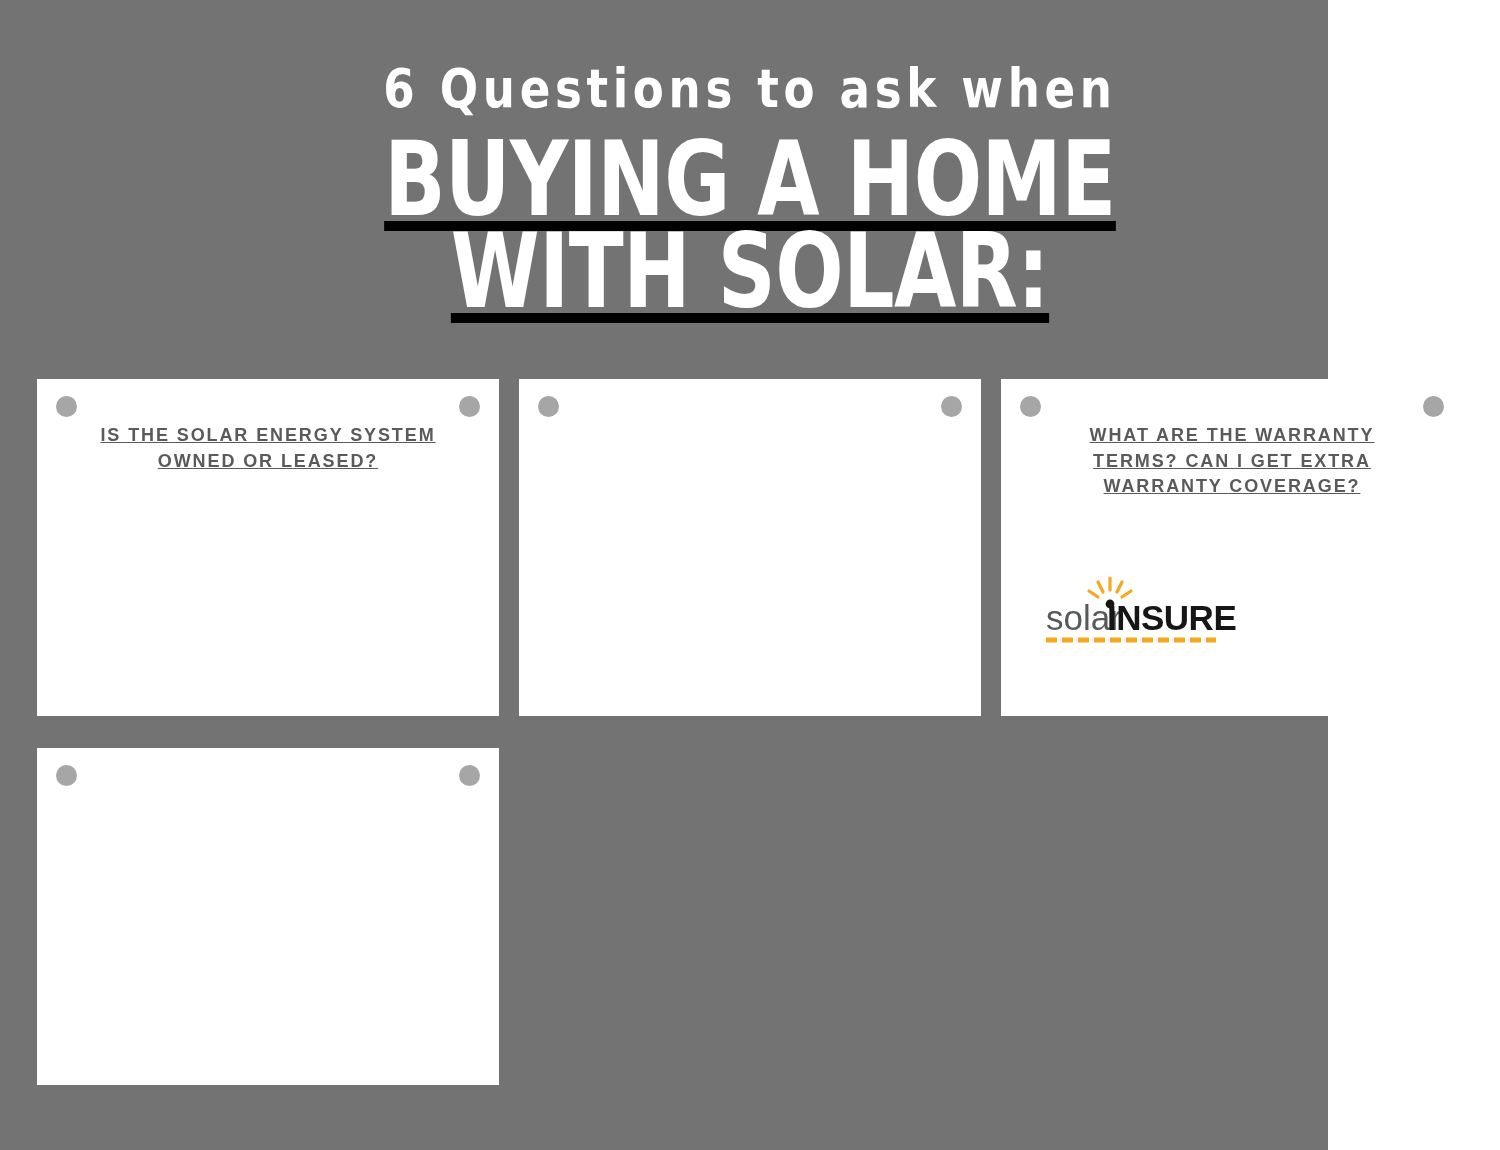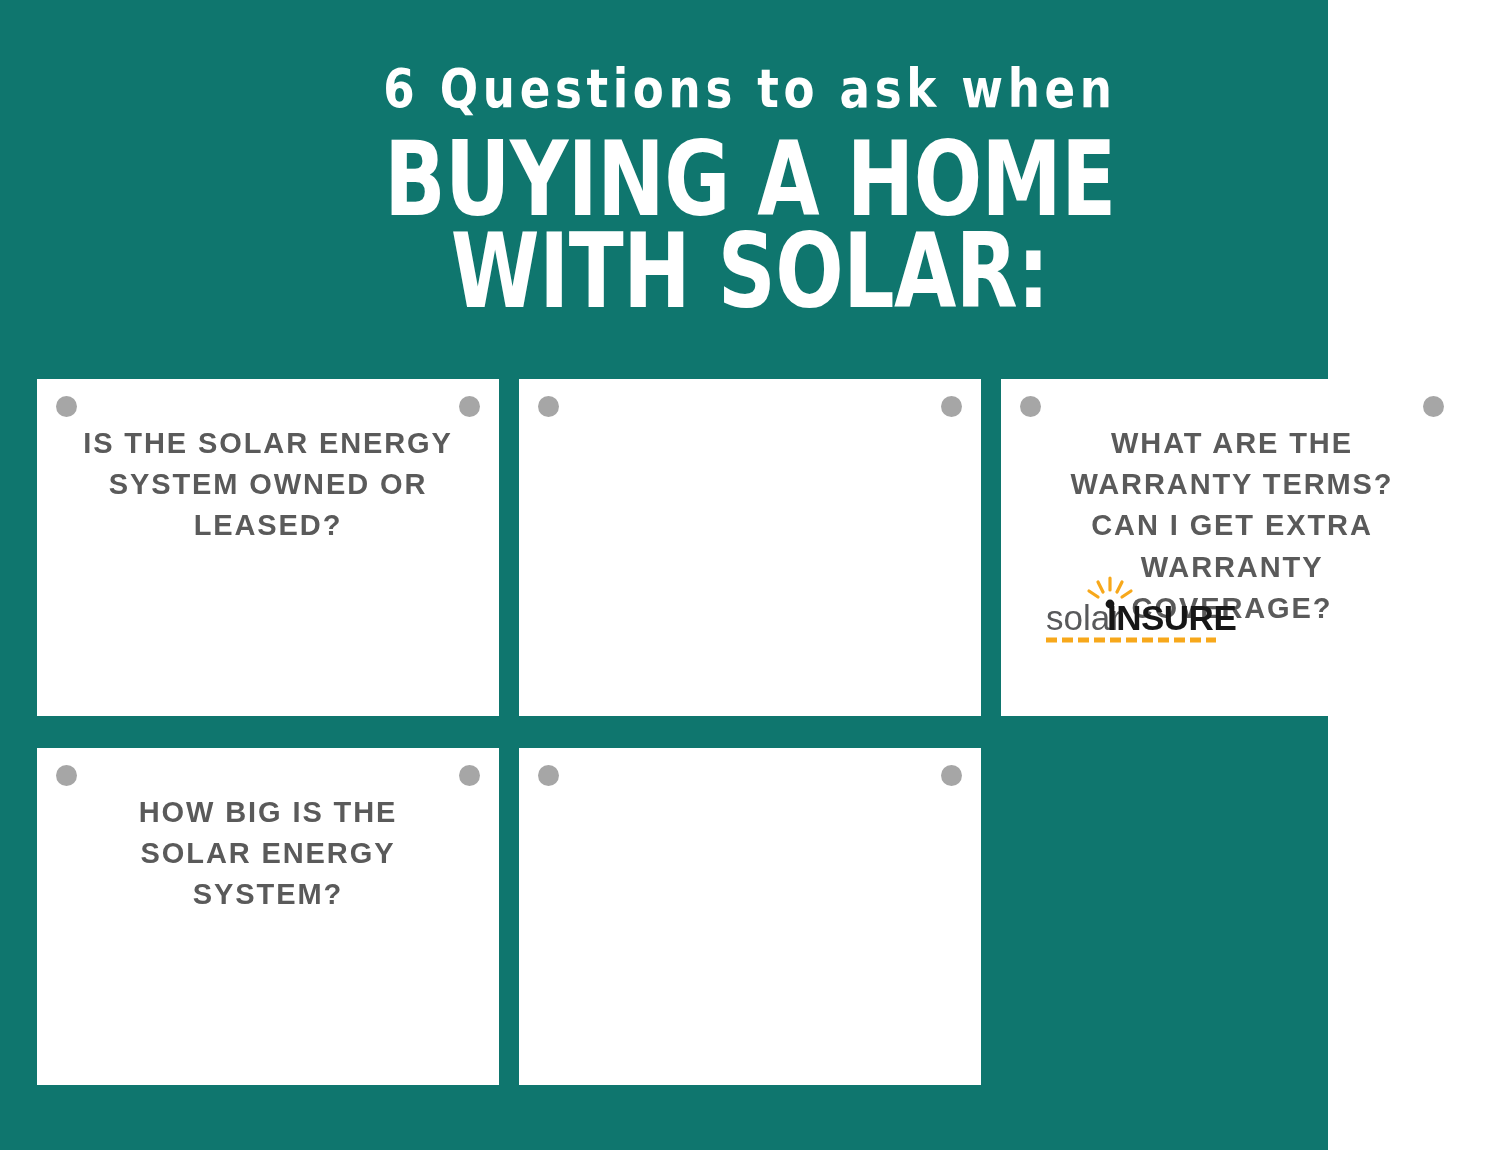--- a/index.html
+++ b/index.html
@@ -10,21 +10,21 @@
     width: 1500px;
     height: 1150px;
     overflow: hidden;
     font-family: "Liberation Sans", sans-serif;
   }
 
   #poster {
     position: relative;
     width: 1328px;
     height: 1150px;
-    background: #0f766e;
+    background: #737373;
     box-sizing: border-box;
   }
 
   
   .header {
     position: absolute;
     top: 0;
     left: 0;
     width: 1500px;
     text-align: center;
@@ -41,20 +41,21 @@
     line-height: 1.0;
     margin: 0;
     white-space: nowrap;
     transform: scaleX(0.93);
   }
 
   .title-block {
     margin: 4px;
     padding: 0;
     margin-top: 18px;
+    text-decoration: underline;
   }
 
   .title-line {
     color: #FFFFFF;
     font-family: "DejaVu Sans Condensed", "Liberation Sans Narrow", "Liberation Sans", sans-serif;
     font-size: 104px;
     font-weight: 700;
     letter-spacing: -0.5px;
     line-height: 0.88;
     margin: 0;
@@ -93,25 +94,26 @@
     background: #A6A6A6;
   }
   .dot.left  { left: 19px; }
   .dot.right { right: 19px; }
 
   .card-text {
     margin: 0;
     text-align: center;
     color: #5A5A5A;
     font-family: "Liberation Sans", sans-serif;
-    font-size: 29px;
+    font-size: 18px;
     font-weight: 700;
     letter-spacing: 1.9px;
     line-height: 1.42;
     text-transform: uppercase;
+    text-decoration: underline;
   }
 
   
   .logo {
     position: absolute;
     left: 43px;
     bottom: 62px;
     width: 200px;
     height: 80px;
   }
@@ -161,25 +163,20 @@
           <circle cx="66" cy="30" r="4.4" fill="#161616"></circle>
           <text x="2" y="56" font-family="'Liberation Sans', sans-serif" font-size="35" font-weight="400" fill="#58595B">solar</text>
           <text x="63" y="56" font-family="'Liberation Sans', sans-serif" font-size="35" font-weight="700" fill="#161616" letter-spacing="-0.5">INSURE</text>
           <g stroke="#F7A81B" stroke-width="5">
             <line x1="2" y1="66" x2="172" y2="66" stroke-dasharray="11 5"></line>
           </g>
         </svg>
       </div>
     </div>
 
-    <div class="card">
-      <span class="dot left"></span>
-      <span class="dot right"></span>
-      <p class="card-text">HOW BIG IS THE SOLAR ENERGY SYSTEM?</p>
-    </div>
 
     <div class="card">
       <span class="dot left"></span>
       <span class="dot right"></span>
     </div>
 
   </div>
 </div>
 
 </body></html>

